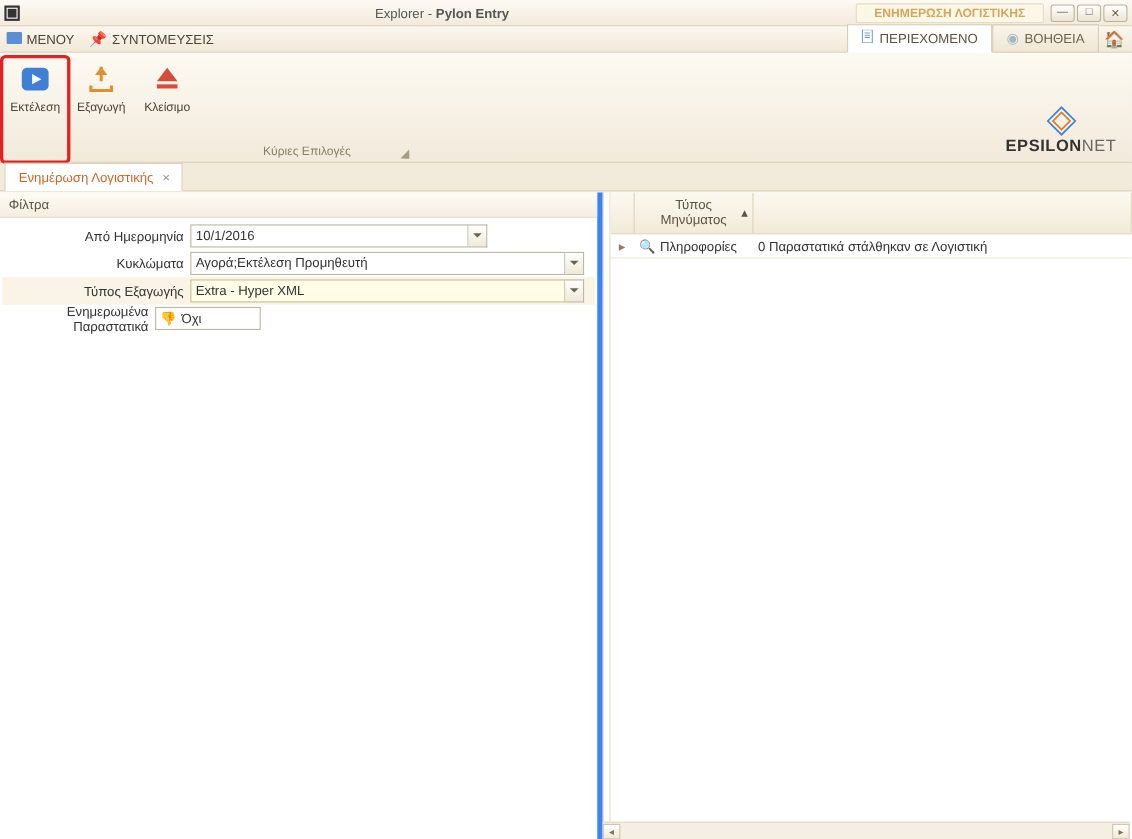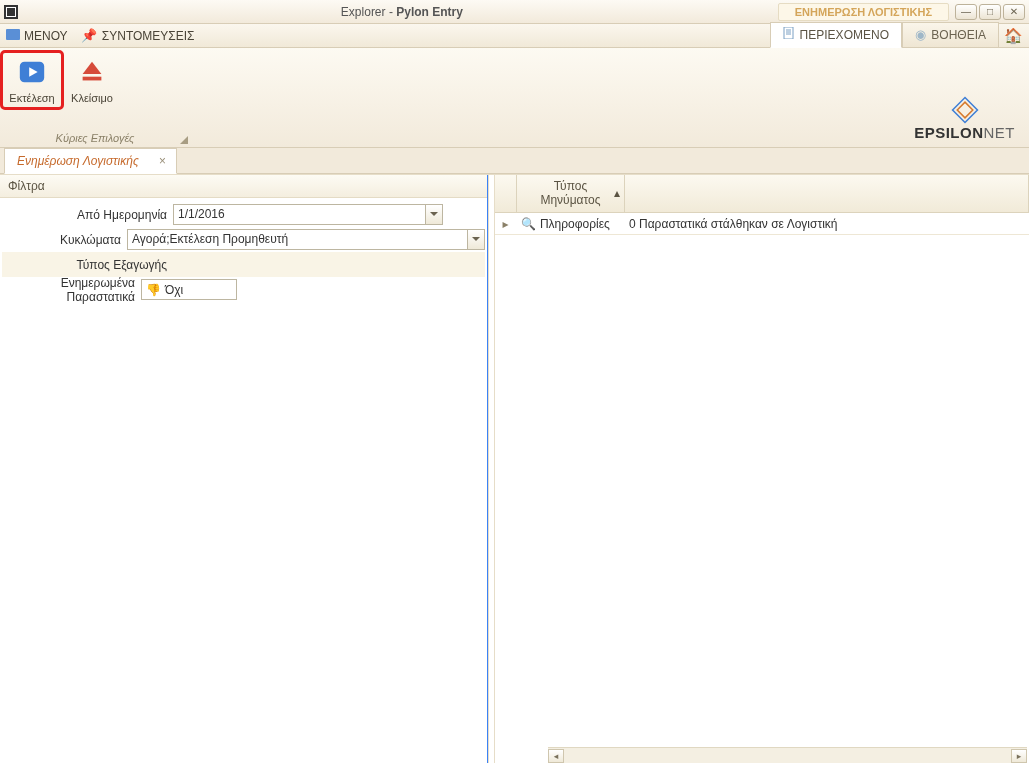--- a/index.html
+++ b/index.html
@@ -13,38 +13,38 @@
   .win-btn { width:22px; height:16px; border:1px solid #bdb29a; border-radius:3px; background:linear-gradient(#fff,#ece4d3); display:flex; align-items:center; justify-content:center; font-size:10px; color:#6b6350; cursor:pointer;}
   .menubar { height:24px; background:linear-gradient(#fbf7ee,#f1e9d8); border-bottom:1px solid #d8cdb6; display:flex; align-items:center; padding:0 6px; gap:14px; position:relative;}
   .menubar .menu-item { display:flex; align-items:center; gap:4px; color:#4a4437; font-size:12px; cursor:pointer;}
   .menubar .right-tabs { position:absolute; right:30px; bottom:-1px; display:flex; }
   .folder-icon::before{content:"";display:inline-block;width:14px;height:11px;background:#5a8fd6;border-radius:1px;position:relative;}
   .pin-icon{color:#5a8fd6;font-size:13px;}
   .right-tab { padding:4px 12px 5px 12px; border:1px solid #d8cdb6; display:flex; align-items:flex-end; gap:5px; font-size:12px; color:#6b6350; cursor:pointer; background:linear-gradient(#faf5ea,#efe6d3);}
   .right-tab.active { background:#fff; border-bottom:1px solid #fff; color:#5a5344;}
   .home-icon { position:absolute; right:6px; top:3px; color:#5a8fd6; font-size:15px; cursor:pointer;}
   .ribbon { height:100px; background:linear-gradient(#fdfaf2,#f2eadb); border-bottom:1px solid #d8cdb6; display:flex; align-items:flex-start; position:relative;}
-  .ribbon-group { display:flex; flex-direction:column; align-items:stretch; height:100%; }
+  .ribbon-group { display:flex; flex-direction:row; align-items:stretch; height:100%; }
   .ribbon-btns { display:flex; padding:4px 2px 0 2px; gap:0; }
   .ribbon-btn { width:60px; display:flex; flex-direction:column; align-items:center; justify-content:flex-start; padding:4px 0; cursor:pointer; border-radius:3px;}
   .ribbon-btn.hl { outline:3px solid #e52020; outline-offset:-1px; }
   .ribbon-btn .icon { width:32px; height:32px; margin-bottom:4px; display:flex; align-items:center; justify-content:center;}
   .ribbon-btn .lbl { font-size:11px; color:#4a4437; }
   .icon-run svg, .icon-export svg, .icon-close svg { width:30px; height:30px; }
-  .ribbon-caption { text-align:center; font-size:11px; color:#8a8068; padding:2px 0 3px 0; border-top:1px solid rgba(0,0,0,0); margin-top:auto; width:190px; position:relative;font-style:italic;}
+  .ribbon-caption { text-align:center; font-size:11px; color:#8a8068; padding:2px 0 3px 0; border-top:1px solid rgba(0,0,0,0); margin-top:auto; width:190px; position:relative;}
   .ribbon-caption::after{content:"";position:absolute;right:2px;bottom:3px;border:4px solid transparent;border-top-color:#a89d83;border-left-color:#a89d83;transform:rotate(180deg);}
   .brand { position:absolute; right:14px; bottom:6px; display:flex; flex-direction:column; align-items:center;justify-content:space-between; }
   .brand svg { width:32px; height:28px; }
   .brand-txt { font-size:15px; letter-spacing:0.5px; color:#333;}
   .brand-txt b{font-weight:bold;}
   .tabstrip { height:26px; background:#f2eadb; display:flex; align-items:flex-end; padding-left:4px; border-bottom:1px solid #d8cdb6;}
-  .doc-tab { background:#fff; border:1px solid #d8cdb6; border-bottom:1px solid #fff; padding:5px 10px 5px 12px; font-size:12px; color:#c66a2c; display:flex; align-items:center; gap:20px; position:relative; top:1px; cursor:pointer;font-style:italic;}
+  .doc-tab { background:#fff; border:1px solid #d8cdb6; border-bottom:1px solid #fff; padding:5px 10px 5px 12px; font-size:12px; color:#c66a2c; display:flex; align-items:center; gap:8px; position:relative; top:1px; cursor:pointer;}
   .doc-tab .x { color:#9a907a; font-size:12px; cursor:pointer;}
   .content { display:flex; height:calc(763px - 24px - 24px - 100px - 26px); background:#fff; border-top:1px solid #e6ddc8;}
-  .left-pane { width:488px; border-right:1px solid #3b82f6; background:#fff; overflow:auto; }
+  .left-pane { width:548px; border-right:5px solid #3b82f6; background:#fff; overflow:auto; }
   .splitter { width:7px; background:#fff; border-left:1px solid #e6ddc8; border-right:1px solid #e6ddc8; position:relative; cursor:col-resize;}
   .splitter::before{content:"";position:absolute;left:1px;top:50%;width:3px;height:24px;transform:translateY(-50%);}
   .right-pane { flex:1; background:#fff; overflow:auto; }
   .group-header { background:linear-gradient(#fdfbf4,#f4eedf); border-bottom:1px solid #e4dbc5; padding:4px 8px; font-size:12px; color:#5b5443; font-weight:normal;}
   .filters { padding:4px 2px; }
   .frow { display:flex; align-items:center; height:25px; }
   .frow .flabel { width:171px; text-align:right; padding-right:6px; font-size:12px; color:#333;}
   .frow .fctrl { flex:0 0 270px; display:flex; align-items:stretch; height:21px;}
   .frow.wider .fctrl { flex:0 0 358px; }
   .txtbox { flex:1; border:1px solid #bdb6a1; background:#fff; padding:2px 4px; font-size:12px; color:#333; }
@@ -125,20 +125,30 @@
       <div class="ribbon-btn hl">
         <div class="icon icon-run">
           <svg viewBox="0 0 32 32">
               <rect x="3" y="5" width="26" height="22" rx="5" fill="#3f7fd6"></rect>
               <polygon points="13,11 13,21 22,16" fill="#fff"></polygon>
             </svg>
         </div>
         <div class="lbl">Εκτέλεση</div>
       </div>
       <div class="ribbon-btn">
+        <div class="icon icon-export">
+          <svg viewBox="0 0 32 32">
+              <path d="M6 22 v5 h20 v-5" fill="none" stroke="#e0902f" stroke-width="3"></path>
+              <path d="M16 4 v14" stroke="#e0902f" stroke-width="3"></path>
+              <path d="M10 12 l6 -8 l6 8" fill="#e0902f"></path>
+            </svg>
+        </div>
+        <div class="lbl">Εξαγωγή</div>
+      </div>
+      <div class="ribbon-btn">
         <div class="icon icon-close">
           <svg viewBox="0 0 32 32">
               <polygon points="16,5 26,18 6,18" fill="#d64b3a"></polygon>
               <rect x="6" y="21" width="20" height="4" fill="#d64b3a"></rect>
             </svg>
         </div>
         <div class="lbl">Κλείσιμο</div>
       </div>
     </div>
     <div class="ribbon-caption">Κύριες Επιλογές</div>
@@ -162,37 +172,41 @@
 </div>
 
 <div class="content" style="position:relative;">
   <div class="left-pane">
     <div class="group-header">Φίλτρα</div>
     <div class="filters">
 
       <div class="frow">
         <div class="flabel">Από Ημερομηνία</div>
         <div class="fctrl">
-          <div class="txtbox">1/1/2016</div>
+          <div class="txtbox">10/1/2016</div>
           <div class="ddbtn"></div>
         </div>
       </div>
 
 
       <div class="frow wider">
         <div class="flabel">Κυκλώματα</div>
         <div class="fctrl">
           <div class="txtbox">Αγορά;Εκτέλεση Προμηθευτή</div>
           <div class="ddbtn"></div>
         </div>
       </div>
 
 
       <div class="frow wider hl-row">
         <div class="flabel">Τύπος Εξαγωγής</div>
+        <div class="fctrl">
+          <div class="txtbox sel">Extra - Hyper XML</div>
+          <div class="ddbtn"></div>
+        </div>
       </div>
 
       <div class="chk-row">
         <div class="flabel2" style="width:139px;">Ενημερωμένα Παραστατικά</div>
         <div class="chk-box">
           <span class="thumb-down">👎</span>
           <span>Όχι</span>
         </div>
       </div>
 

